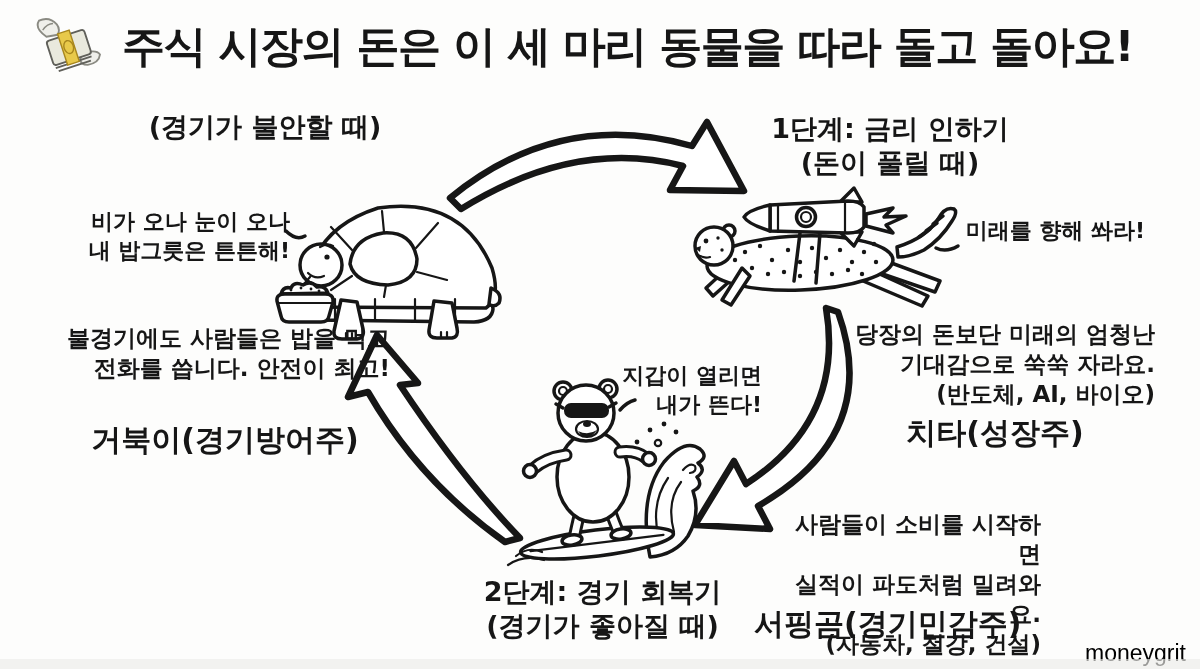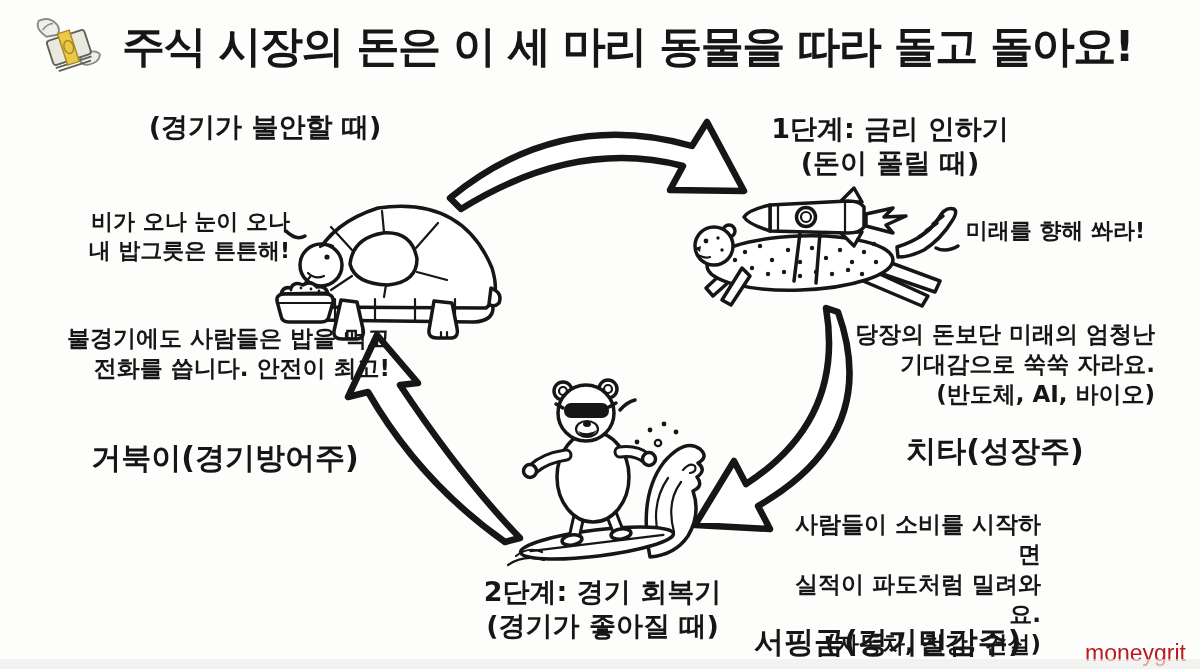--- a/index.html
+++ b/index.html
@@ -18,28 +18,28 @@
 
   .title-row{left:32px;top:16px;display:flex;align-items:center;gap:16px;}
   .title-text{font-size:43px;font-weight:700;letter-spacing:-1.5px;white-space:nowrap;}
 
   .heading{font-weight:700;font-size:27px;line-height:1.25;text-align:center;}
   .speech{font-weight:700;font-size:22px;line-height:1.3;text-align:right;}
   .desc{font-weight:700;font-size:23px;line-height:1.3;text-align:right;}
   .label-wrap{text-align:center;}
   .hl{
     position:relative;display:inline-block;font-weight:800;font-size:30px;
-    padding:3px 12px;white-space:nowrap;margin-top:18px;
+    padding:3px 12px;white-space:nowrap;
   }
   .hl::before{
     content:"";position:absolute;inset:3px -4px 1px -6px;background:#f6e95c;
     border-radius:7px;transform:rotate(-1.4deg);z-index:-1;
     box-shadow:-5px 4px 0 -2px #f6e95cb8, 6px -3px 0 -2px #f6e95ca8;
   }
-  .watermark{right:14px;bottom:2px;font-size:23px;font-weight:400;color:#b91c1c;
+  .watermark{right:14px;bottom:2px;font-size:23px;font-weight:400;color:#000000;
     font-family:"Liberation Sans","DejaVu Sans",sans-serif;}
   .bottom-strip{left:0;right:0;bottom:0;height:10px;background:#ededea;opacity:.65;}
 </style>
 </head>
 <body>
 
 <div class="stage">
 
   <svg class="abs" style="left:0;top:0" width="1200" height="669" viewBox="0 0 1200 669">
 
@@ -208,20 +208,24 @@
   </div>
   <div class="abs desc" style="left:835px;top:320px;width:320px;">
     <div>당장의 돈보단 미래의 엄청난</div>
     <div>기대감으로 쑥쑥 자라요.</div>
     <div>(반도체, AI, 바이오)</div>
   </div>
   <div class="abs label-wrap" style="left:835px;top:410px;width:320px;">
     <span class="hl">치타(성장주)</span>
   </div>
 
+  <div class="abs speech" style="left:612px;top:362px;width:150px;">
+    <div>지갑이 열리면</div>
+    <div>내가 뜬다!</div>
+  </div>
   <div class="abs heading" style="left:450px;top:575px;width:305px;">
     <div>2단계: 경기 회복기</div>
     <div>(경기가 좋아질 때)</div>
   </div>
   <div class="abs desc" style="left:776px;top:510px;width:265px;">
     <div>사람들이 소비를 시작하면</div>
     <div>실적이 파도처럼 밀려와요.</div>
     <div>(자동차, 철강, 건설)</div>
   </div>
   <div class="abs label-wrap" style="left:742px;top:601px;width:285px;">

